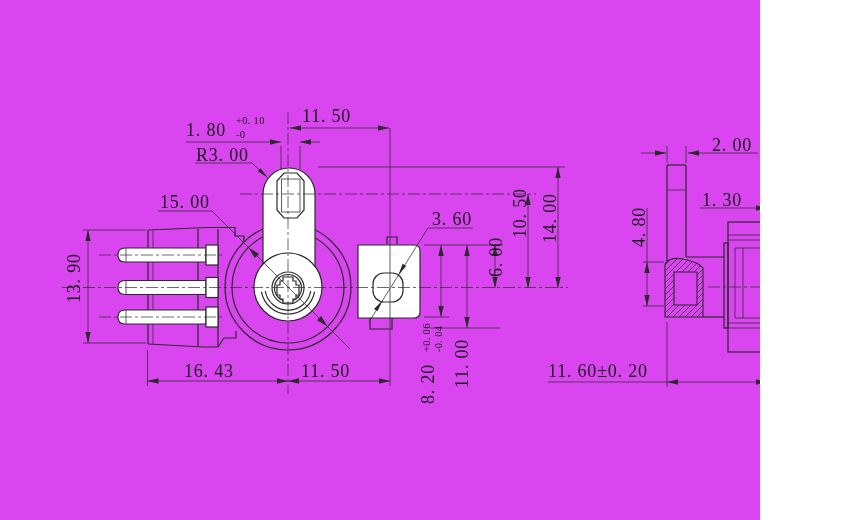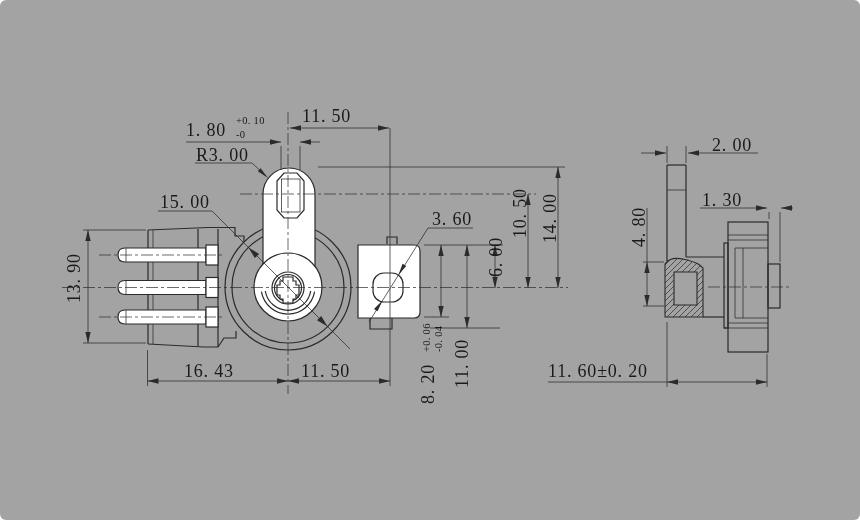--- a/index.html
+++ b/index.html
@@ -1,17 +1,17 @@
 <!DOCTYPE html>
 <html><head>
 <meta charset="utf-8">
 <style>
   html,body{margin:0;padding:0;background:#fff;}
-  #stage{position:relative;width:860px;height:520px;background:#a3a3a3;overflow:hidden;
-         font-family:"Liberation Serif", serif;border-radius:6px;}
+  #stage{position:relative;width:760px;height:520px;background:#d946ef;overflow:hidden;
+         font-family:"Liberation Serif", serif;}
   svg{position:absolute;left:0;top:0;}
   text{fill:#1a1a1a;}
   .dimtxt{font-size:18px;letter-spacing:0.8px;}
   .toltxt{font-size:10.5px;letter-spacing:0.3px;}
   .outline{stroke:#2b2b2b;stroke-width:1.2;fill:none;}
   .outlineW{stroke:#2b2b2b;stroke-width:1.2;fill:#ffffff;}
   .thin{stroke:#2b2b2b;stroke-width:0.75;fill:none;}
   .cline{stroke:#2b2b2b;stroke-width:0.7;fill:none;stroke-dasharray:12 3 3 3;}
   .arr{fill:#2b2b2b;stroke:none;}
 </style>

